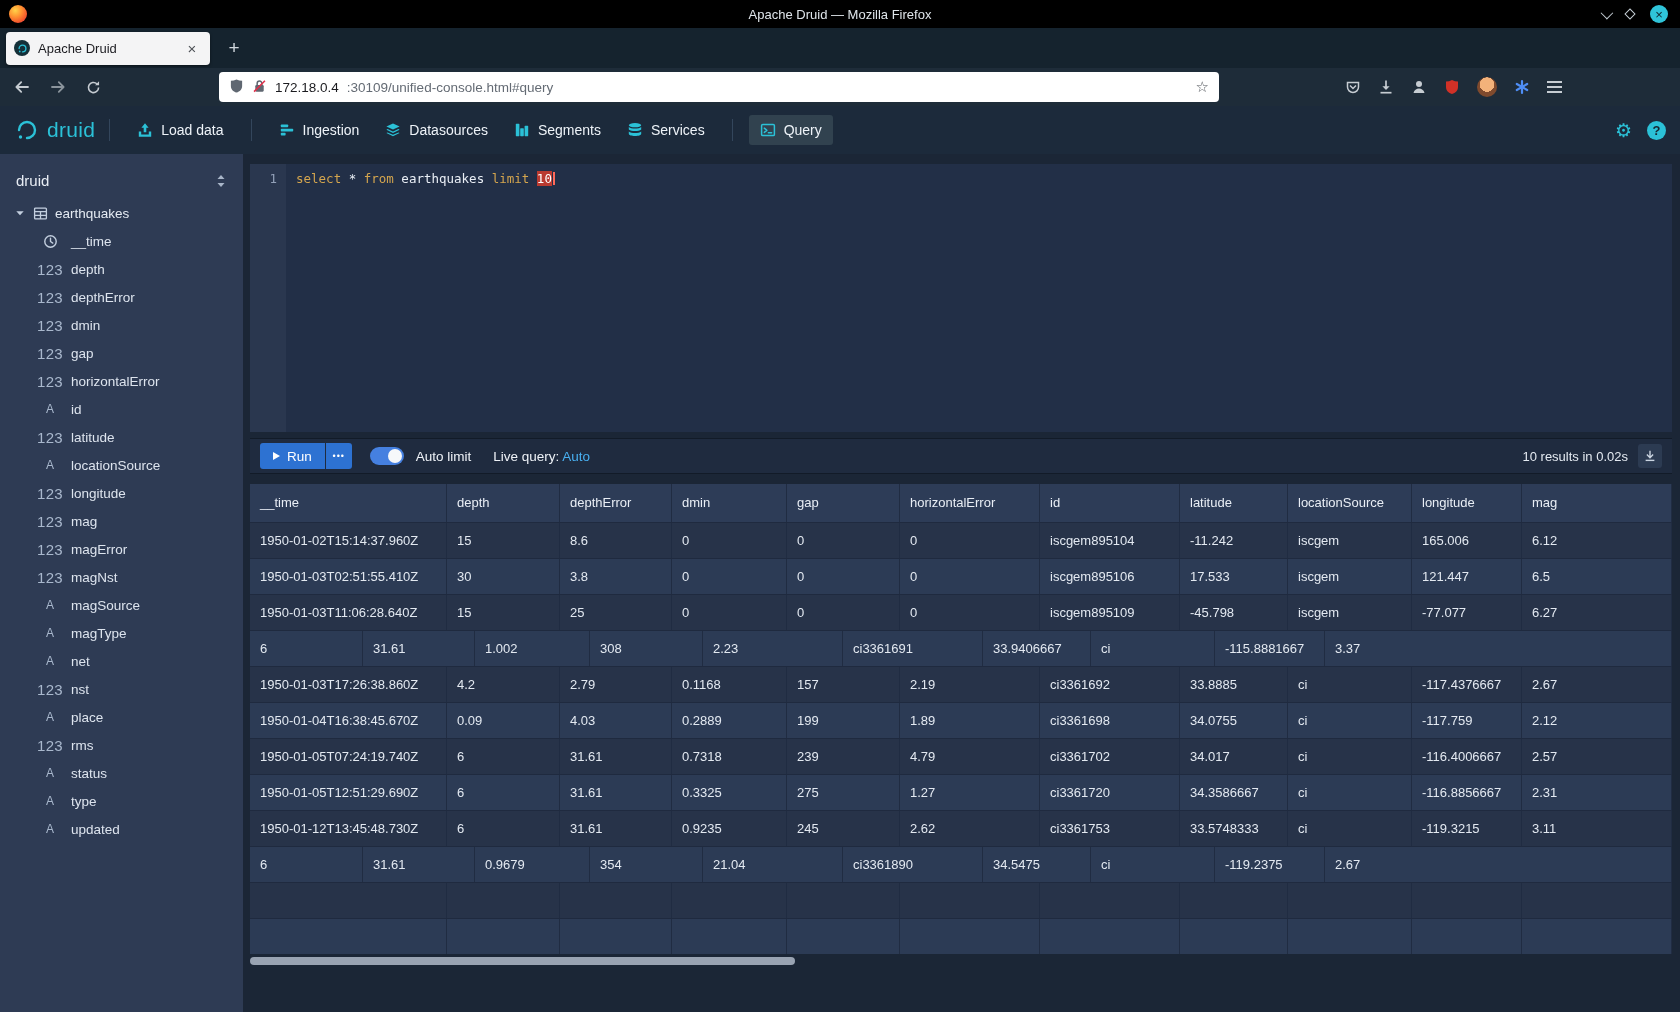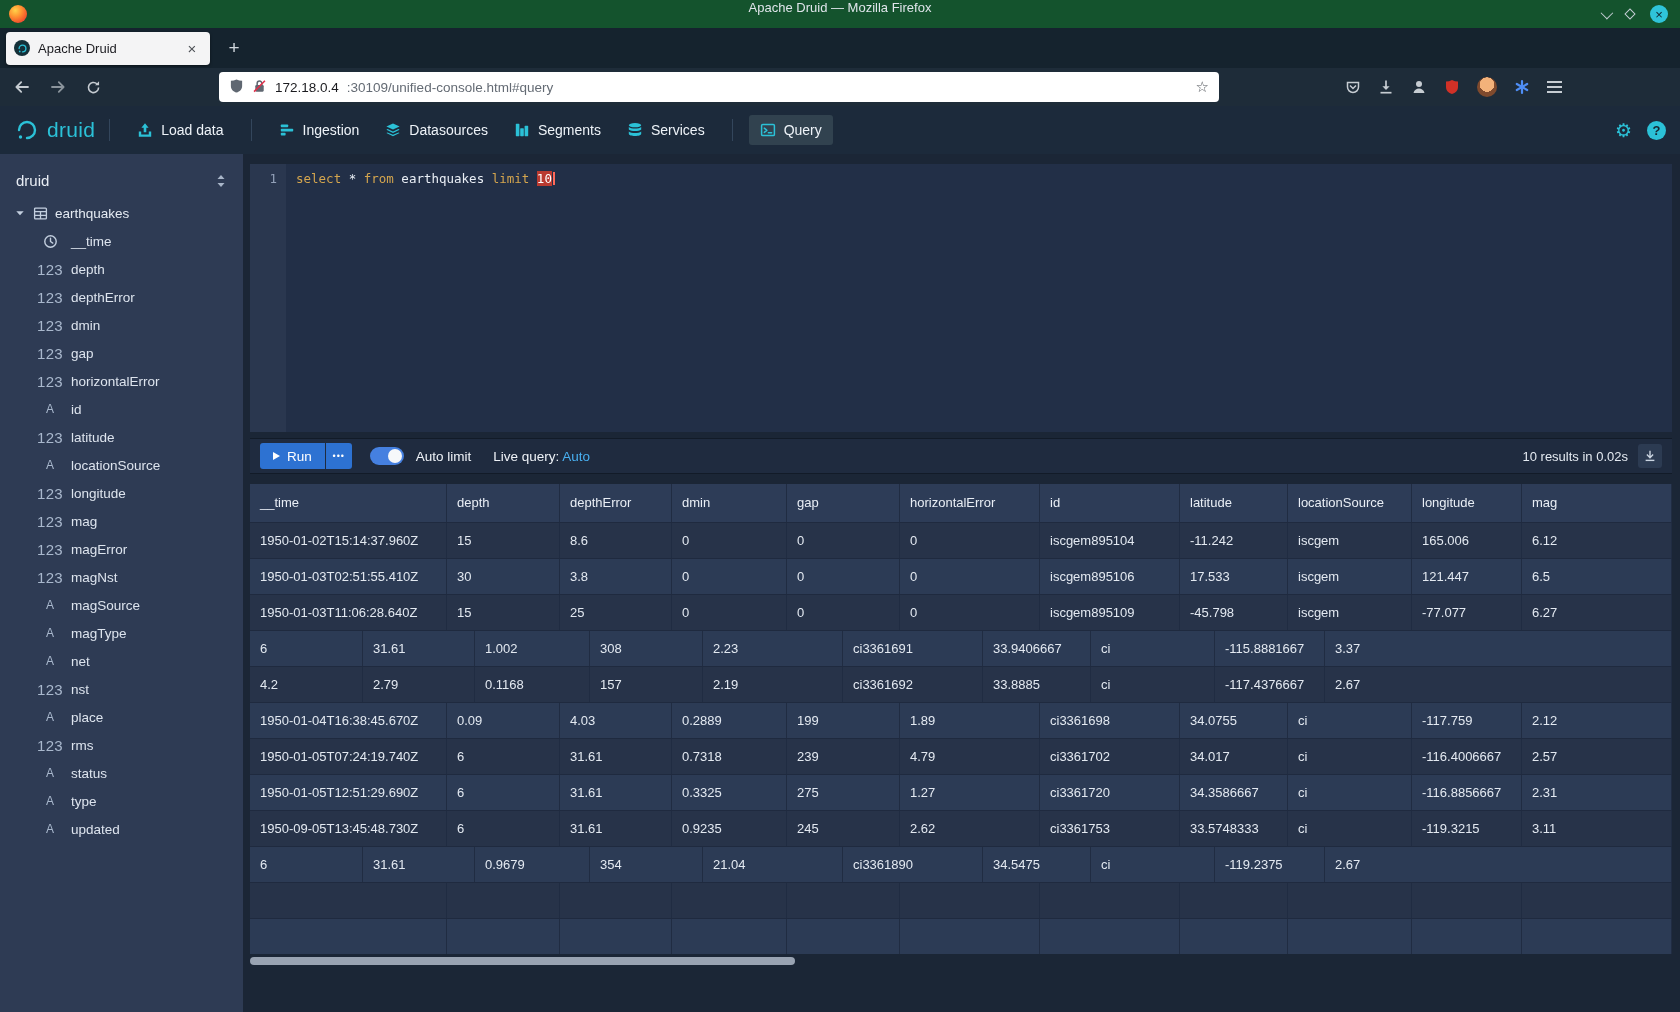--- a/index.html
+++ b/index.html
@@ -1,20 +1,20 @@
 <!DOCTYPE html>
 <html><head>
 <meta charset="utf-8">
 <title>Apache Druid</title>
 <style>
   *{box-sizing:border-box;margin:0;padding:0}
   html,body{width:1680px;height:1012px;overflow:hidden;background:#1b2636;font-family:"Liberation Sans",sans-serif}
 
   
-  .titlebar{height:28px;background:#14532d;position:relative;display:flex;justify-content:center;color:#dfe5ea;font-size:13px}
+  .titlebar{height:28px;background:#000000;position:relative;display:flex;align-items:center;justify-content:center;color:#dfe5ea;font-size:13px}
   .fox{position:absolute;left:9px;top:5px;width:18px;height:18px;border-radius:50%;
        background:radial-gradient(circle at 35% 30%,#ffd24a 0%,#ff9632 35%,#f4572c 70%,#d7326b 100%)}
   .win-controls{position:absolute;right:12px;top:0;height:28px;display:flex;align-items:center;gap:16px}
   .wc-shade{width:9px;height:9px;border-right:1.6px solid #c4cdd4;border-bottom:1.6px solid #c4cdd4;transform:rotate(45deg) translateY(-2px)}
   .wc-max{width:8px;height:8px;border:1.6px solid #c4cdd4;transform:rotate(45deg)}
   .wc-close{width:18px;height:18px;border-radius:50%;background:#2fc4d9;color:#10242c;display:flex;align-items:center;justify-content:center;font-size:13px;line-height:1}
 
   .tabbar{height:40px;background:#15232e;display:flex;align-items:center;padding-left:6px}
   .tab{width:204px;height:33px;background:#f4f4f5;border-radius:4px;display:flex;align-items:center;gap:8px;padding:0 8px;font-size:13px;color:#1c1c21;box-shadow:0 1px 3px rgba(0,0,0,.45)}
   .tab-title{flex:1;white-space:nowrap;overflow:hidden}
@@ -493,20 +493,21 @@
             <div class="cell" style="flex: 0 0 115px;">1.002</div>
             <div class="cell" style="flex: 0 0 113px;">308</div>
             <div class="cell" style="flex: 0 0 140px;">2.23</div>
             <div class="cell" style="flex: 0 0 140px;">ci3361691</div>
             <div class="cell" style="flex: 0 0 108px;">33.9406667</div>
             <div class="cell" style="flex: 0 0 124px;">ci</div>
             <div class="cell" style="flex: 0 0 110px;">-115.8881667</div>
             <div class="cell" style="flex: 1 1 auto;">3.37</div>
           </div>
           <div class="trow even">
+            <div class="cell" style="flex: 0 0 197px;">1950-01-03T17:26:38.860Z</div>
             <div class="cell" style="flex: 0 0 113px;">4.2</div>
             <div class="cell" style="flex: 0 0 112px;">2.79</div>
             <div class="cell" style="flex: 0 0 115px;">0.1168</div>
             <div class="cell" style="flex: 0 0 113px;">157</div>
             <div class="cell" style="flex: 0 0 140px;">2.19</div>
             <div class="cell" style="flex: 0 0 140px;">ci3361692</div>
             <div class="cell" style="flex: 0 0 108px;">33.8885</div>
             <div class="cell" style="flex: 0 0 124px;">ci</div>
             <div class="cell" style="flex: 0 0 110px;">-117.4376667</div>
             <div class="cell" style="flex: 1 1 auto;">2.67</div>
@@ -544,21 +545,21 @@
             <div class="cell" style="flex: 0 0 115px;">0.3325</div>
             <div class="cell" style="flex: 0 0 113px;">275</div>
             <div class="cell" style="flex: 0 0 140px;">1.27</div>
             <div class="cell" style="flex: 0 0 140px;">ci3361720</div>
             <div class="cell" style="flex: 0 0 108px;">34.3586667</div>
             <div class="cell" style="flex: 0 0 124px;">ci</div>
             <div class="cell" style="flex: 0 0 110px;">-116.8856667</div>
             <div class="cell" style="flex: 1 1 auto;">2.31</div>
           </div>
           <div class="trow even">
-            <div class="cell" style="flex: 0 0 197px;">1950-09-05T13:45:48.730Z</div>
+            <div class="cell" style="flex: 0 0 197px;">1950-01-12T13:45:48.730Z</div>
             <div class="cell" style="flex: 0 0 113px;">6</div>
             <div class="cell" style="flex: 0 0 112px;">31.61</div>
             <div class="cell" style="flex: 0 0 115px;">0.9235</div>
             <div class="cell" style="flex: 0 0 113px;">245</div>
             <div class="cell" style="flex: 0 0 140px;">2.62</div>
             <div class="cell" style="flex: 0 0 140px;">ci3361753</div>
             <div class="cell" style="flex: 0 0 108px;">33.5748333</div>
             <div class="cell" style="flex: 0 0 124px;">ci</div>
             <div class="cell" style="flex: 0 0 110px;">-119.3215</div>
             <div class="cell" style="flex: 1 1 auto;">3.11</div>

